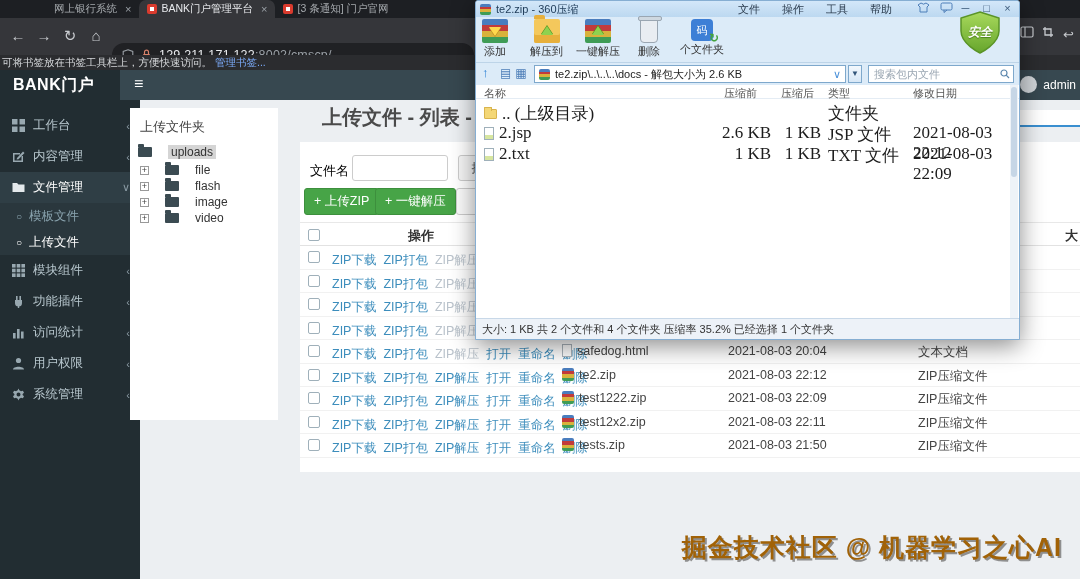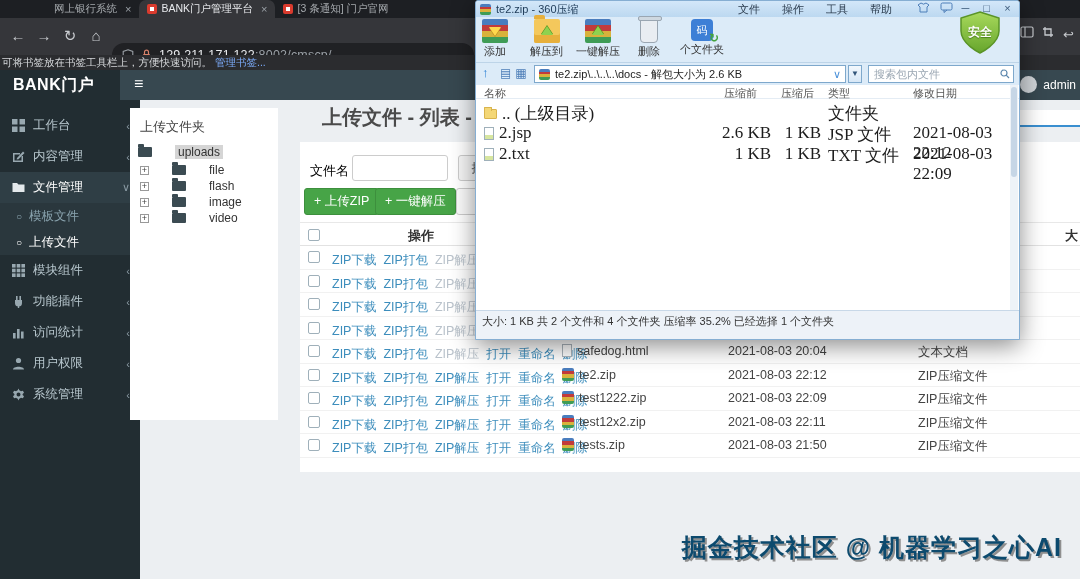--- a/index.html
+++ b/index.html
@@ -51,21 +51,21 @@
   .topbar { position:absolute; left:120px; top:0; width:960px; height:30px; background:#374850; }
   .hamburger { position:absolute; left:14px; top:5px; color:#fff; font-size:16px; }
   .userbox { position:absolute; right:4px; top:6px; display:flex; align-items:center; gap:6px;
     color:#fff; font-size:12px; }
   .avatar { width:17px; height:17px; border-radius:50%; background:#cfd4d8; }
 
   
   .tree-card { position:absolute; left:130px; top:38px; width:148px; height:312px; background:#fff; }
   .tree-title { padding:10px 0 8px 10px; font-size:13px; color:#444; }
   .tree { padding-left:8px; font-size:12px; color:#333; }
-  .tree-row { display:flex; align-items:center; gap:23px; height:16px; margin-bottom:0; }
+  .tree-row { display:flex; align-items:center; gap:16px; height:16px; margin-bottom:0; }
   .tree-row.root { margin-bottom:2px; }
   .tree-row.selected .tree-label { background:#d5d5d5; padding:0 3px; }
   .tree-row:not(.root) { padding-left:2px; }
   .tree-expander { width:9px; height:9px; border:1px solid #999; background:#fff; font-size:9px;
     line-height:7px; text-align:center; color:#444; flex:0 0 auto; }
   .tree-folder-open, .tree-folder { width:14px; height:10px; background:#3b4b52; border-radius:1px;
     position:relative; flex:0 0 auto; }
   .tree-folder-open::before, .tree-folder::before { content:""; position:absolute; left:0; top:-3px;
     width:6px; height:3px; background:#3b4b52; border-radius:1px 1px 0 0; }
   .page-title { position:absolute; left:322px; top:34px; font-size:20px; color:#4a4a4a; white-space:nowrap; }
@@ -125,21 +125,21 @@
     background:#e7b03c; border-radius:2px 2px 0 0; }
   .arr { position:absolute; width:0; height:0; border-left:6px solid transparent; border-right:6px solid transparent; }
   .arr.down { left:7px; top:8px; border-top:9px solid #ffd84d; filter:drop-shadow(0 1px 0 #b78b1f); }
   .arr.up, .arr.up2 { left:7px; top:7px; border-bottom:9px solid #8fd14f; filter:drop-shadow(0 -1px 0 #4f8f1f); }
   .zticon.trash { width:18px; background:#e9edf2; border:1px solid #9aa6b2; border-radius:2px 2px 4px 4px; }
   .zticon.trash::before { content:""; position:absolute; left:-3px; top:-4px; width:22px; height:3px;
     background:#cfd8e0; border:1px solid #9aa6b2; border-radius:2px; }
   .zticon.lang { width:22px; height:22px; background:#3d7fd6; border-radius:4px; }
   .lang-glyph { color:#fff; font-size:11px; line-height:22px; display:block; }
   .lang-arrows { position:absolute; right:-6px; bottom:-4px; color:#44a33c; font-size:12px; font-weight:bold; }
-  .zsafe { position:absolute; right:16px; top:10px; width:46px; height:44px; }
+  .zsafe { position:absolute; right:16px; top:10px; width:46px; height:44px;font-style:italic; }
   .zsafe svg { width:46px; height:44px; }
   .zsafe .zsafe-label { position:absolute; left:0; top:13px; width:46px; text-align:center;
     color:#fff; font-size:12px; font-weight:bold; text-shadow:0 1px 1px #4d7d1e; }
   .zaddr-row { position:relative; height:22px; background:#dcebf8; }
   .zup { position:absolute; left:6px; top:2px; color:#2a7fd4; font-size:13px; font-weight:bold; }
   .zview { position:absolute; left:24px; top:3px; color:#4d7eb8; font-size:12px; letter-spacing:4px; }
   .zaddr { position:absolute; left:58px; top:2px; width:312px; height:18px; background:#fff;
     border:1px solid #7ea8cc; font-size:11px; color:#222; line-height:16px; padding-left:20px; white-space:nowrap; }
   .zaddr .zaddr-icon { position:absolute; left:4px; top:3px; width:11px; height:11px; border-radius:2px;
     background:linear-gradient(#4a7dbe 0 25%,#c23b3b 25% 50%,#d8b23c 50% 75%,#3f9c56 75% 100%); }
@@ -161,26 +161,26 @@
   .zfolder::before { content:""; position:absolute; left:-1px; top:-3px; width:6px; height:3px;
     background:#f4d776; border:1px solid #d9b44e; border-bottom:none; border-radius:1px 1px 0 0; }
   .zfile { width:10px; height:13px; background:#fff; border:1px solid #9fb0ba; position:relative; }
   .zfile::after { content:""; position:absolute; left:0; bottom:0; width:8px; height:4px; background:#d7e6a0; }
   .zbefore { position:absolute; left:225px; width:70px; top:3px; text-align:right; }
   .zafter { position:absolute; left:300px; width:45px; top:3px; text-align:right; }
   .ztype { position:absolute; left:352px; top:3px; }
   .zdate { position:absolute; left:437px; top:3px; }
   .zscroll { position:absolute; right:1px; top:84px; width:8px; height:234px; background:#eef3f8; }
   .zscroll .thumb { position:absolute; left:1px; top:2px; width:6px; height:90px; background:#c6d6e6; border-radius:3px; }
-  .zstatus { position:absolute; left:0; bottom:0; width:543px; height:29px; background:#edf2f8;
+  .zstatus { position:absolute; left:0; bottom:0; width:543px; height:21px; background:#edf2f8;
     border-top:1px solid #c8d8e8; font-size:11px; color:#333; line-height:20px; padding-left:6px; white-space:nowrap; }
 
   
   .watermark { position:absolute; right:18px; top:531px; z-index:10; font-size:25px; font-weight:bold;
-    color:#0c4a6e; letter-spacing:1px; text-shadow:2px 2px 0 #8f8f8f; white-space:nowrap; }
+    color:#a16207; letter-spacing:1px; text-shadow:2px 2px 0 #8f8f8f; white-space:nowrap; }
 
   svg.ico { display:block; }
 </style>
 </head>
 <body>
 
 <div class="tabbar">
   <div class="tabstrip">
       <div class="tab">
         <span class="tab-title">网上银行系统</span>

